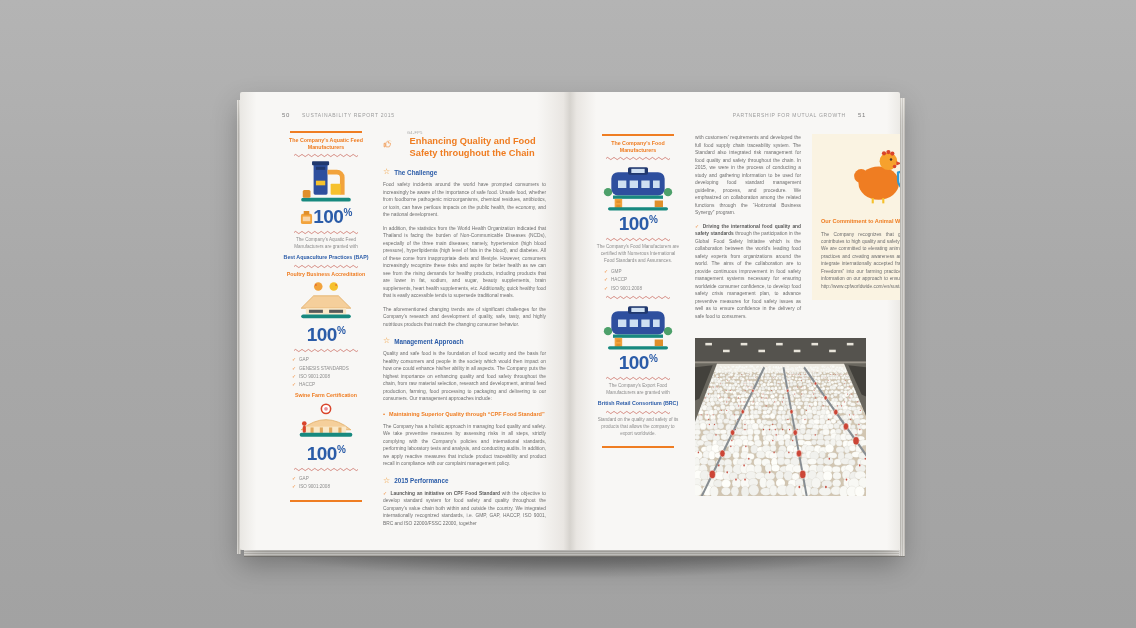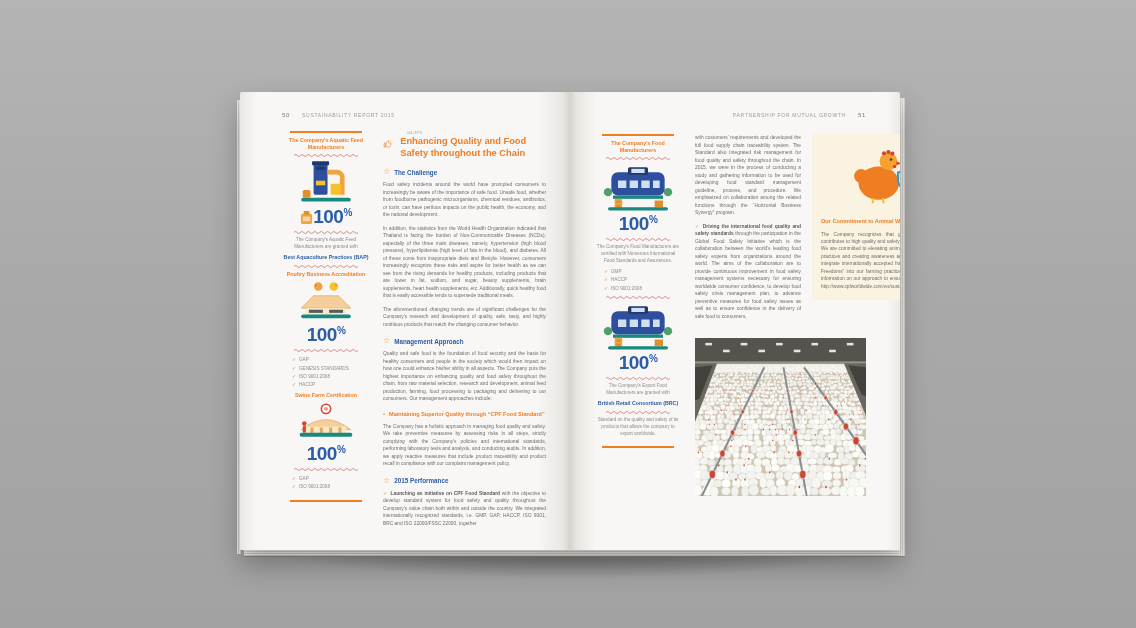--- a/index.html
+++ b/index.html
@@ -38,21 +38,21 @@
   .pct{color:#2b5ca8;font-size:19px;font-weight:bold;letter-spacing:-.5px;line-height:1.1;}
   .pct-unit{font-size:10px;vertical-align:7px;font-weight:bold;color:#2b5ca8;}
   .s-cap{font-size:4.6px;color:#8d8d8d;line-height:1.5;margin:2px 1px;}
   .s-award{font-size:5.3px;color:#2b5ca8;font-weight:bold;line-height:1.35;margin:3px 0;}
   .s-checks{text-align:left;font-size:4.6px;color:#8d8d8d;margin:3px 0 2px 10px;line-height:1.75;}
   .ck{display:block;}
   .ck-ic{color:#ef7d22;font-family:"DejaVu Sans",sans-serif;margin-right:3px;font-size:4.8px;}
   
   .main{flex:1;min-width:0;}
   .kicker{font-size:3.8px;color:#a0a0a0;margin:0 0 1px 24px;letter-spacing:.4px;}
-  .title-row{display:flex;gap:8px;align-items:flex-start;}
+  .title-row{display:flex;gap:18px;align-items:flex-start;}
   .title{font-size:9.3px;font-weight:bold;color:#ef7d22;line-height:1.25;margin:0;}
   .sec{display:flex;align-items:center;gap:4px;margin:9px 0 5px;}
   .star{color:#f0962c;font-family:"DejaVu Sans",sans-serif;font-size:8px;line-height:1;}
   .sec-t{font-size:6.3px;font-weight:bold;color:#2b5ca8;}
   .para{font-size:4.85px;color:#6e6e6e;line-height:1.55;text-align:justify;margin:0 0 6px;}
   .blt{display:flex;gap:4px;margin:8px 0 5px;align-items:baseline;}
   .blt-dot{color:#ef7d22;font-size:6px;line-height:1;}
   .blt-t{font-size:5.5px;font-weight:bold;color:#ef7d22;line-height:1.3;}
   .lead{font-weight:bold;color:#5a5a5a;}
   

